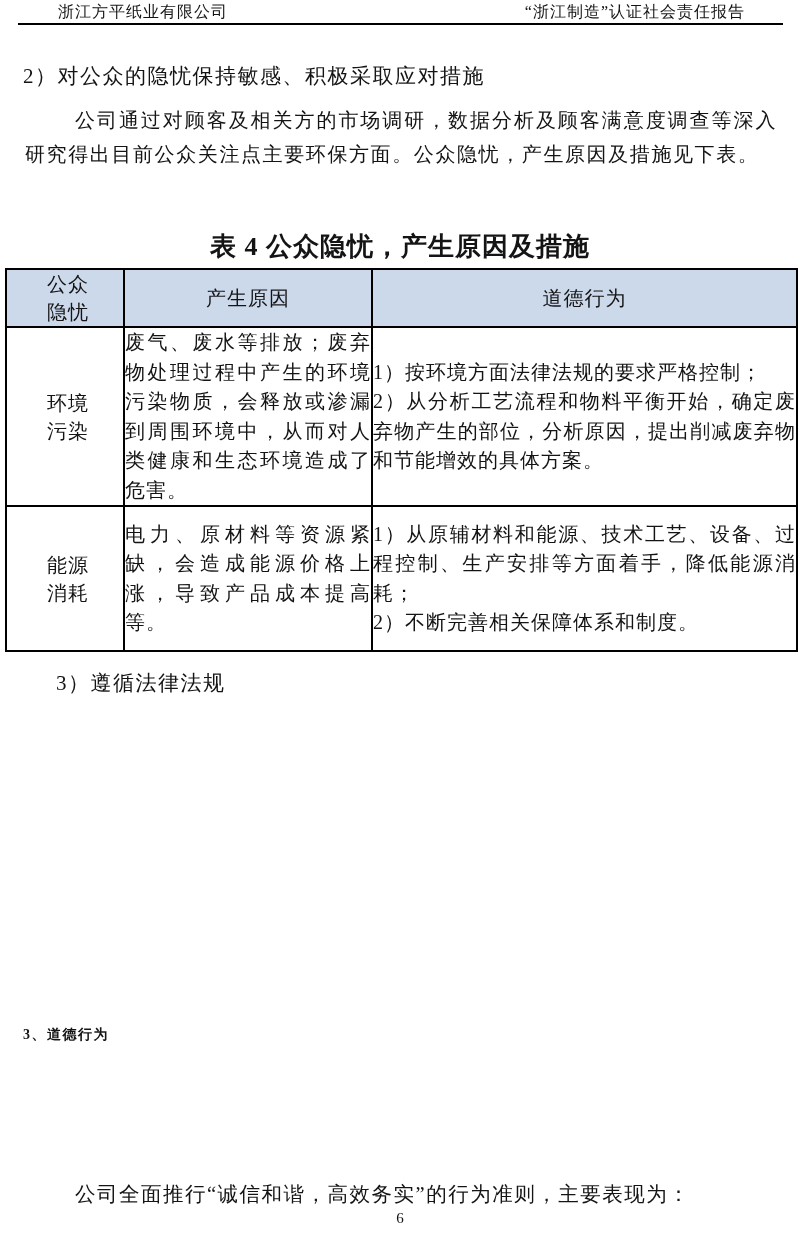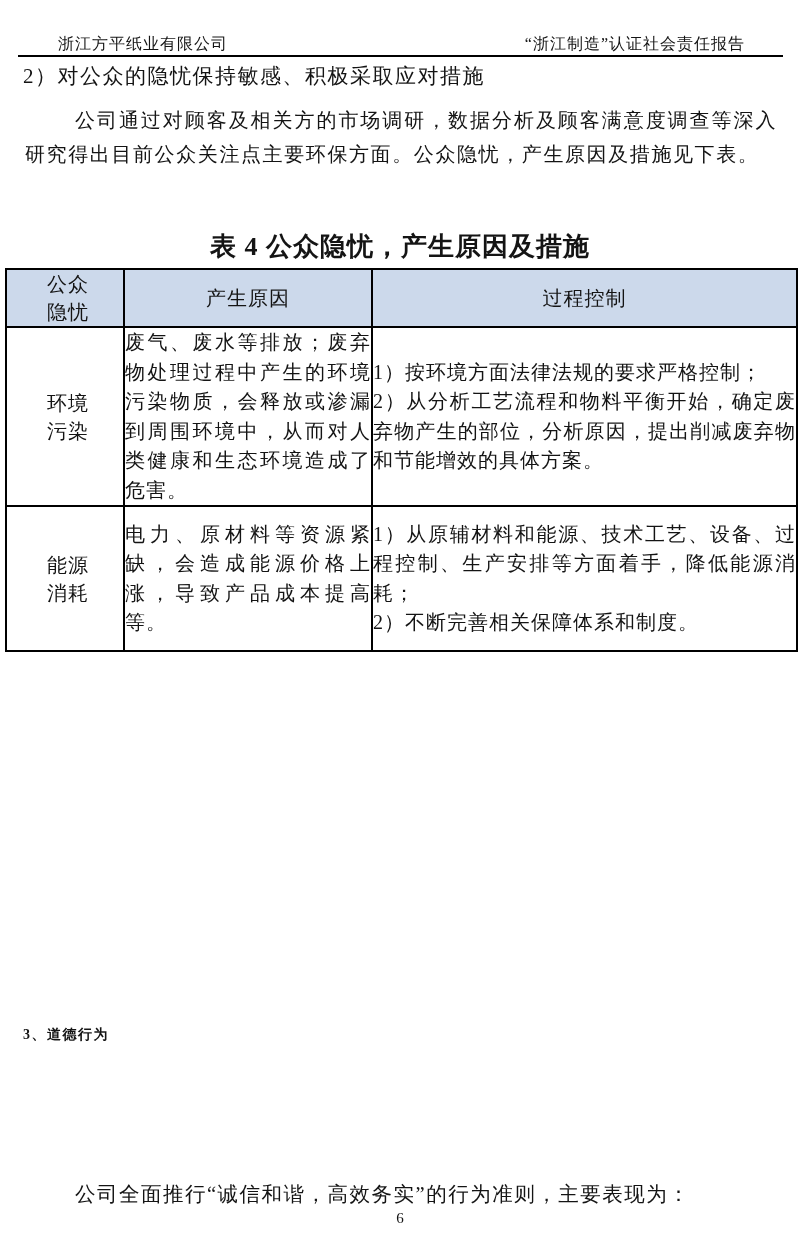--- a/index.html
+++ b/index.html
@@ -4,21 +4,21 @@
 <style>
   html, body { margin:0; padding:0; background:#ffffff; }
   .page {
     position:relative; width:800px; height:1240px; background:#ffffff;
     font-family:"Liberation Serif","DejaVu Serif",serif; color:#141414;
     overflow:hidden;
   }
   
   .header {
     position:absolute; top:1px; left:18px; width:765px; height:22px;
-    border-bottom:2px solid #000; font-size:16px; letter-spacing:1px;margin-top:32px;
+    border-bottom:2px solid #000; font-size:16px; letter-spacing:1px;
   }
   .header-left  { position:absolute; left:40px;  top:1px; white-space:nowrap; }
   .header-right { position:absolute; right:38px; top:1px; white-space:nowrap; }
 
   
   .h-num {
     position:absolute; font-size:21px; letter-spacing:1.5px; white-space:nowrap;
   }
   .h2 { left:23px; top:62px; }
   .h3 { left:56px; top:669px; }
@@ -90,21 +90,21 @@
         <col class="c1">
         <col class="c2">
         <col class="c3">
       </colgroup>
     <thead>
       <tr>
         <th>
             <span class="narrow">公众隐忧</span>
           </th>
         <th>产生原因</th>
-        <th>过程控制</th>
+        <th>道德行为</th>
       </tr>
     </thead>
     <tbody>
       <tr class="row1">
         <td class="concern-cell">
             <span class="narrow">环境污染</span>
           </td>
         <td class="cause-cell">废气、废水等排放；废弃物处理过程中产生的环境污染物质，会释放或渗漏到周围环境中，从而对人类健康和生态环境造成了危害。</td>
         <td class="measures-cell">1）按环境方面法律法规的要求严格控制；
 2）从分析工艺流程和物料平衡开始，确定废弃物产生的部位，分析原因，提出削减废弃物和节能增效的具体方案。</td>
@@ -113,20 +113,21 @@
         <td class="concern-cell">
             <span class="narrow">能源消耗</span>
           </td>
         <td class="cause-cell">电力、原材料等资源紧缺，会造成能源价格上涨，导致产品成本提高等。</td>
         <td class="measures-cell">1）从原辅材料和能源、技术工艺、设备、过程控制、生产安排等方面着手，降低能源消耗；
 2）不断完善相关保障体系和制度。</td>
       </tr>
     </tbody>
   </table>
 
+  <div class="h-num h3">3）遵循法律法规</div>
 
 
   <div class="ethics-h">3、道德行为</div>
 
 
   <div class="ethics-line e2">公司全面推行“诚信和谐，高效务实”的行为准则，主要表现为：</div>
 
   <div class="footer">6</div>
 
 </div>

